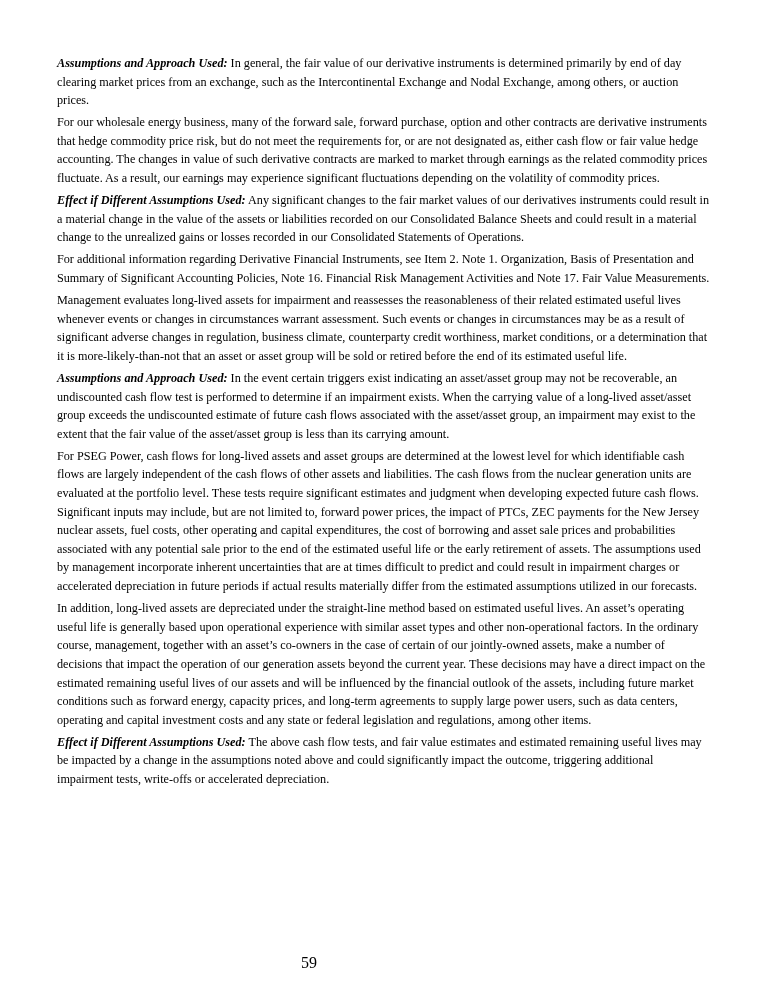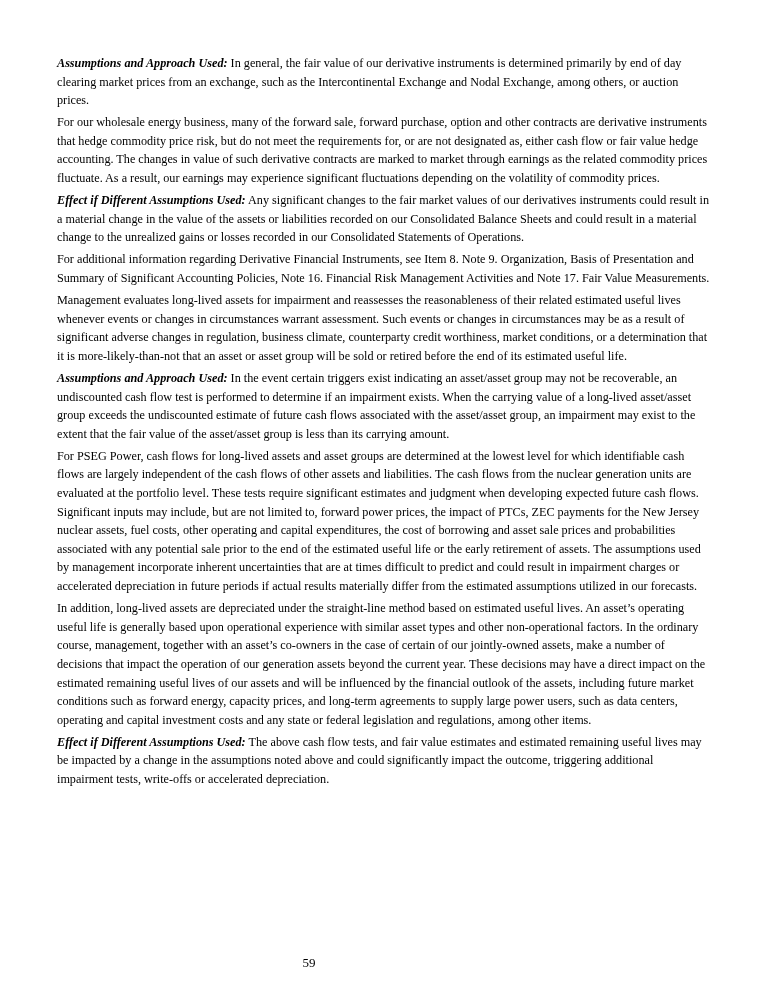--- a/index.html
+++ b/index.html
@@ -38,36 +38,36 @@
     line-height: 18.6px;
     font-weight: bold;
     margin: 1.5px 0 5.5px 0;
   }
   .footer {
     position: absolute;
     top: 954px;
     left: 0;
     width: 618px;
     text-align: center;
-    font-size: 13px;
+    font-size: 16px;
   }
 </style>
 </head>
 <body>
 
 <div class="page">
   <div class="content">
 
     <p><b class="lead">Assumptions and Approach Used:</b><span> In general, the fair value of our derivative instruments is determined primarily by end of day clearing market prices from an exchange, such as the Intercontinental Exchange and Nodal Exchange, among others, or auction prices.</span></p>
 
     <p><span>For our wholesale energy business, many of the forward sale, forward purchase, option and other contracts are derivative instruments that hedge commodity price risk, but do not meet the requirements for, or are not designated as, either cash flow or fair value hedge accounting. The changes in value of such derivative contracts are marked to market through earnings as the related commodity prices fluctuate. As a result, our earnings may experience significant fluctuations depending on the volatility of commodity prices.</span></p>
 
     <p><b class="lead">Effect if Different Assumptions Used:</b><span> Any significant changes to the fair market values of our derivatives instruments could result in a material change in the value of the assets or liabilities recorded on our Consolidated Balance Sheets and could result in a material change to the unrealized gains or losses recorded in our Consolidated Statements of Operations.</span></p>
 
-    <p><span>For additional information regarding Derivative Financial Instruments, see Item 8. Note 9. Organization, Basis of Presentation and Summary of Significant Accounting Policies, Note 16. Financial Risk Management Activities and Note 17. Fair Value Measurements.</span></p>
+    <p><span>For additional information regarding Derivative Financial Instruments, see Item 2. Note 1. Organization, Basis of Presentation and Summary of Significant Accounting Policies, Note 16. Financial Risk Management Activities and Note 17. Fair Value Measurements.</span></p>
 
 
     <p><span>Management evaluates long-lived assets for impairment and reassesses the reasonableness of their related estimated useful lives whenever events or changes in circumstances warrant assessment. Such events or changes in circumstances may be as a result of significant adverse changes in regulation, business climate, counterparty credit worthiness, market conditions, or a determination that it is more-likely-than-not that an asset or asset group will be sold or retired before the end of its estimated useful life.</span></p>
 
     <p><b class="lead">Assumptions and Approach Used:</b><span> In the event certain triggers exist indicating an asset/asset group may not be recoverable, an undiscounted cash flow test is performed to determine if an impairment exists. When the carrying value of a long-lived asset/asset group exceeds the undiscounted estimate of future cash flows associated with the asset/asset group, an impairment may exist to the extent that the fair value of the asset/asset group is less than its carrying amount.</span></p>
 
     <p><span>For PSEG Power, cash flows for long-lived assets and asset groups are determined at the lowest level for which identifiable cash flows are largely independent of the cash flows of other assets and liabilities. The cash flows from the nuclear generation units are evaluated at the portfolio level. These tests require significant estimates and judgment when developing expected future cash flows. Significant inputs may include, but are not limited to, forward power prices, the impact of PTCs, ZEC payments for the New Jersey nuclear assets, fuel costs, other operating and capital expenditures, the cost of borrowing and asset sale prices and probabilities associated with any potential sale prior to the end of the estimated useful life or the early retirement of assets. The assumptions used by management incorporate inherent uncertainties that are at times difficult to predict and could result in impairment charges or accelerated depreciation in future periods if actual results materially differ from the estimated assumptions utilized in our forecasts.</span></p>
 
     <p><span>In addition, long-lived assets are depreciated under the straight-line method based on estimated useful lives. An asset’s operating useful life is generally based upon operational experience with similar asset types and other non-operational factors. In the ordinary course, management, together with an asset’s co-owners in the case of certain of our jointly-owned assets, make a number of decisions that impact the operation of our generation assets beyond the current year. These decisions may have a direct impact on the estimated remaining useful lives of our assets and will be influenced by the financial outlook of the assets, including future market conditions such as forward energy, capacity prices, and long-term agreements to supply large power users, such as data centers, operating and capital investment costs and any state or federal legislation and regulations, among other items.</span></p>
 

